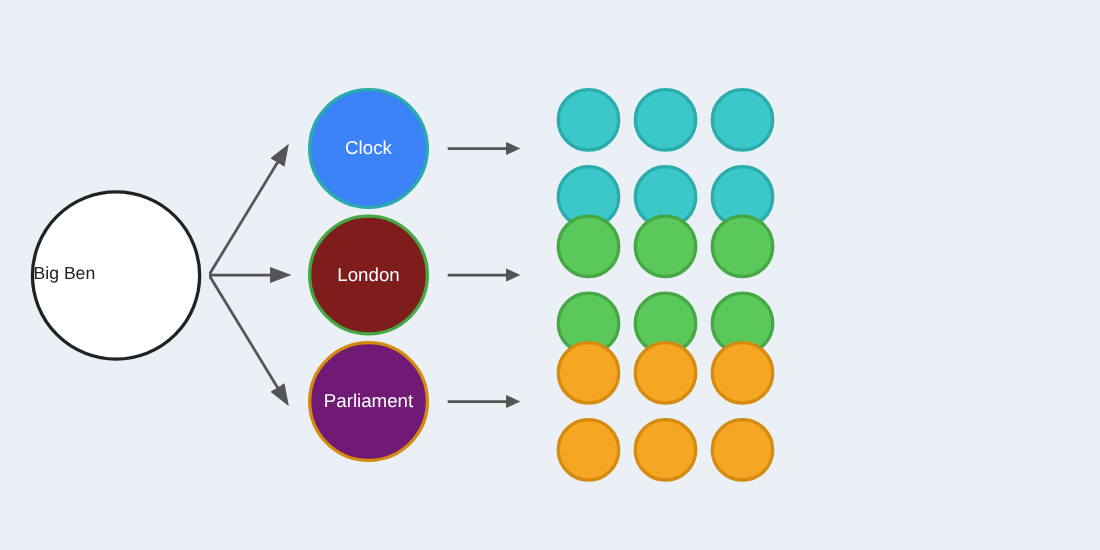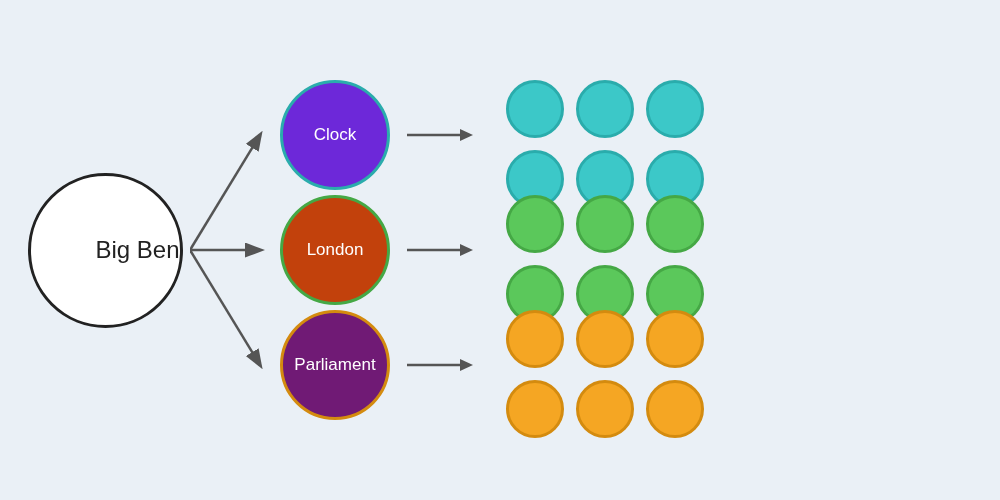--- a/index.html
+++ b/index.html
@@ -29,22 +29,22 @@
       flex-shrink: 0;
     }
     .big-ben-circle {
       width: 155px;
       height: 155px;
       border-radius: 50%;
       border: 3px solid #222;
       background: #fff;
       display: flex;
       align-items: center;
-      justify-content: flex-end;
-      font-size: 24px;
+      justify-content: flex-start;
+      font-size: 16px;
       font-weight: 500;
       color: #222;
     }
     
     .lines-col {
       width: 80px;
       flex-shrink: 0;
       position: relative;
       height: 340px;
     }
@@ -70,22 +70,22 @@
       border-radius: 50%;
       display: flex;
       align-items: center;
       justify-content: center;
       font-size: 17px;
       font-weight: 500;
       color: #fff;
       border: 3px solid rgba(0,0,0,0.3);
       flex-shrink: 0;
     }
-    .mid-circle.cyan { background: #6d28d9; border-color: #2aacac; }
-    .mid-circle.green { background: #c2410c; border-color: #45a845; }
+    .mid-circle.cyan { background: #3b82f6; border-color: #2aacac; }
+    .mid-circle.green { background: #7f1d1d; border-color: #45a845; }
     .mid-circle.orange { background: #701a75; border-color: #d48b0f; }
 
     
     .arrow-col {
       display: flex;
       flex-direction: column;
       align-items: center;
       justify-content: space-between;
       height: 340px;
       width: 80px;

